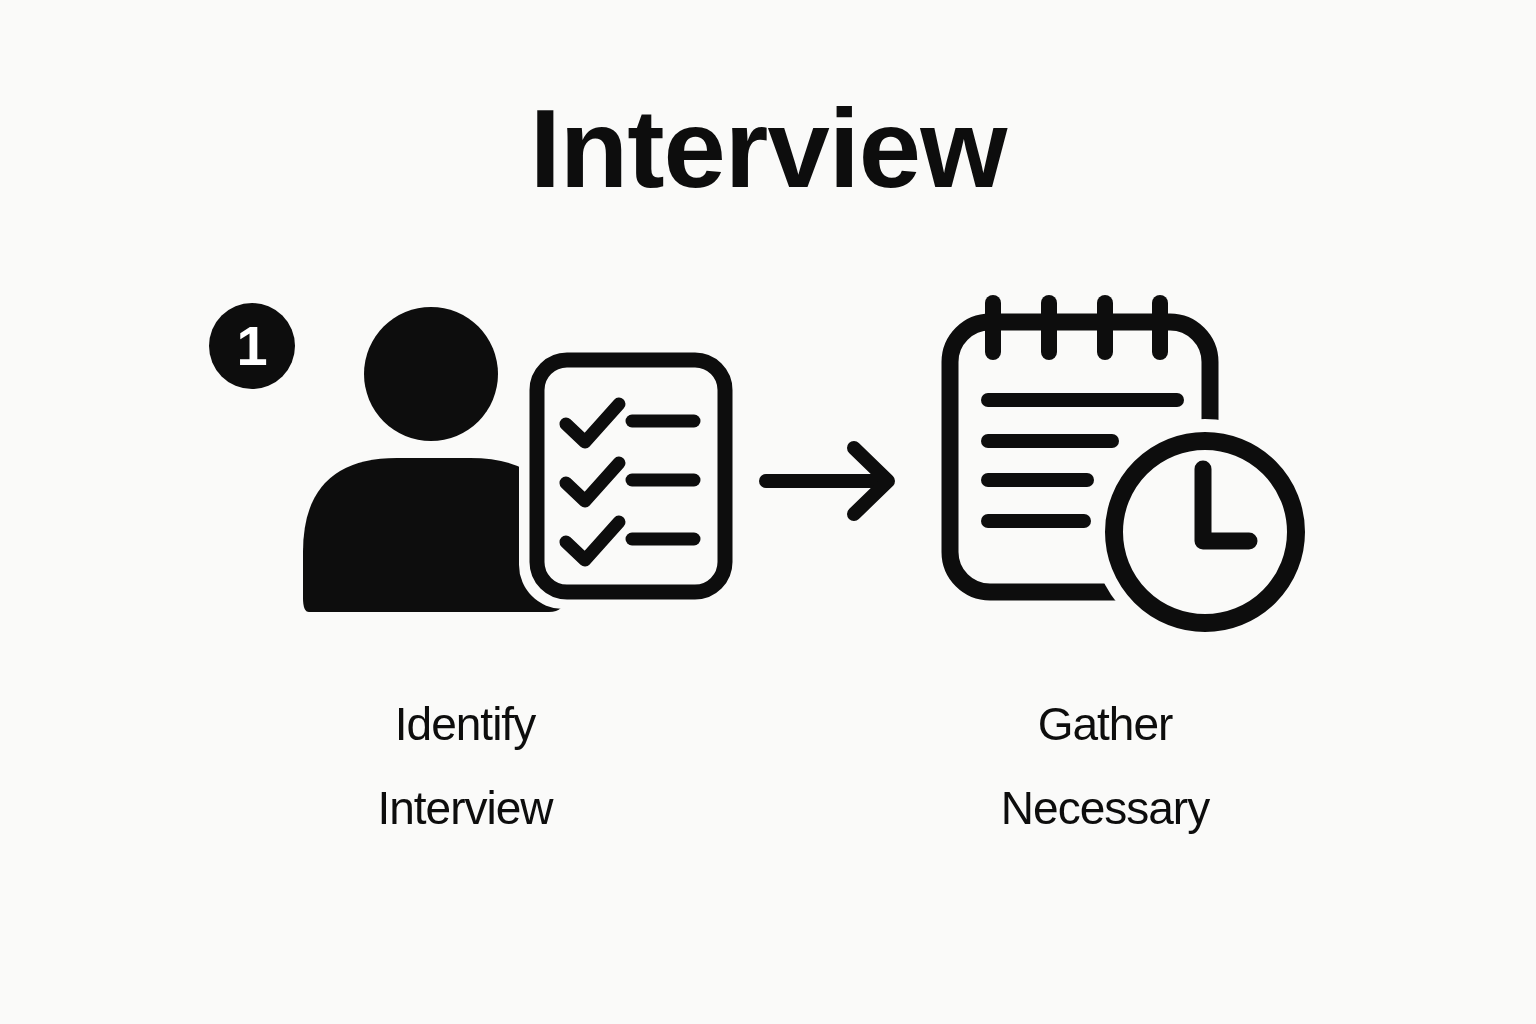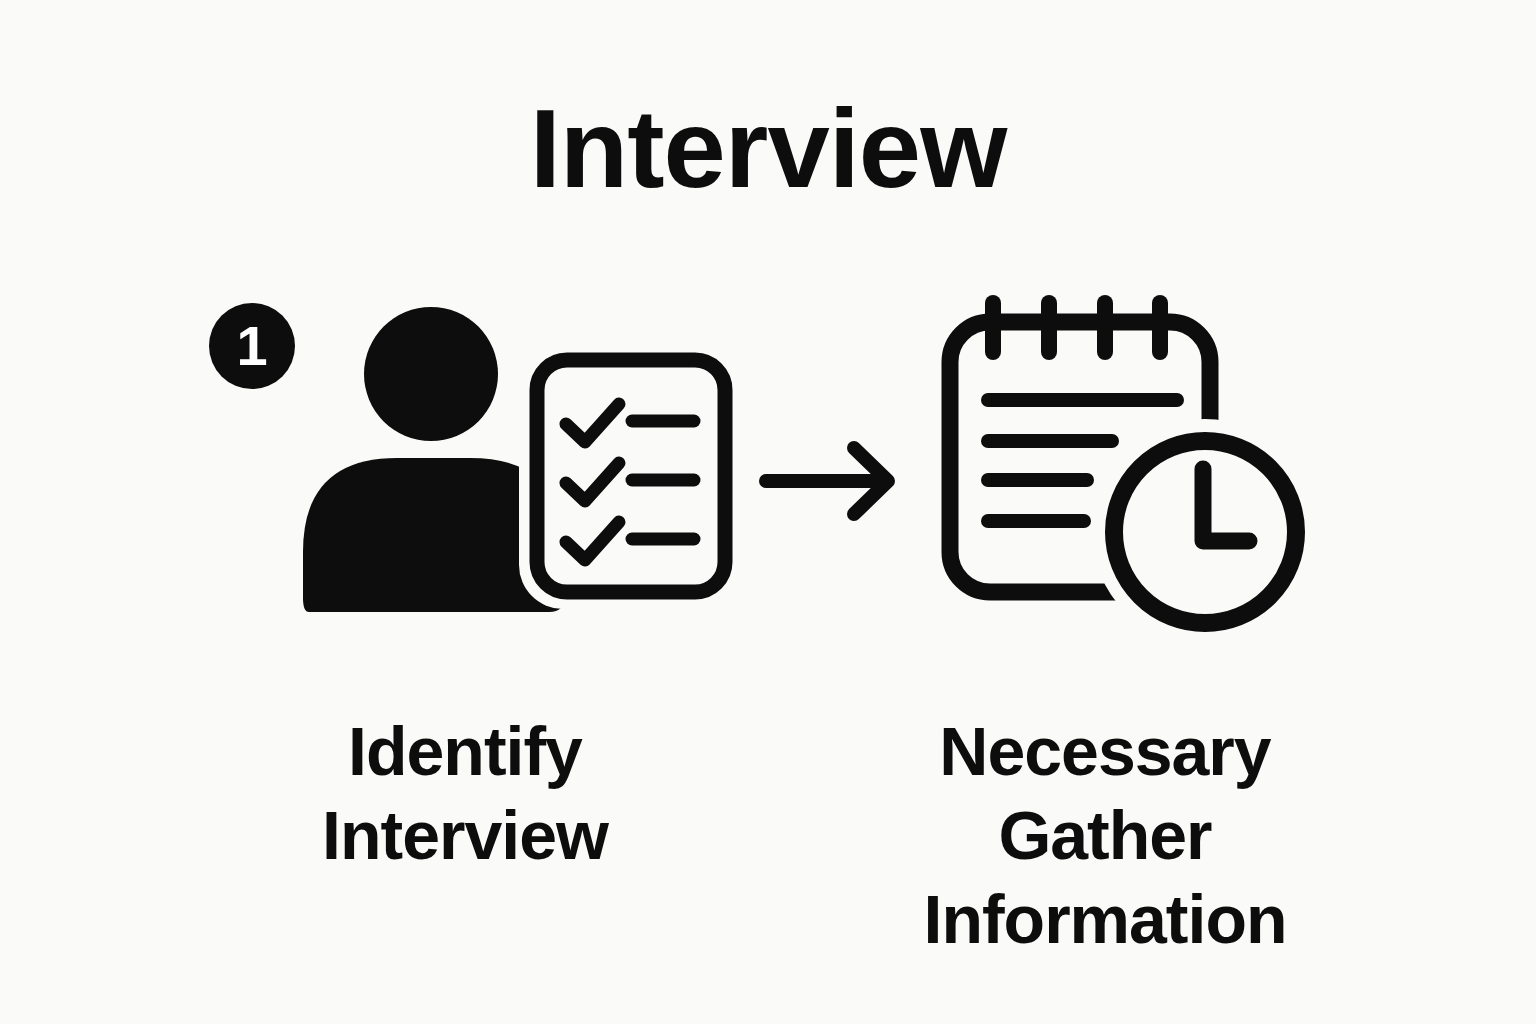--- a/index.html
+++ b/index.html
@@ -56,26 +56,26 @@
   .icons .s13, .icons .s14, .icons .s16, .icons .s17 {
     fill: none; stroke: currentColor;
     stroke-linecap: round; stroke-linejoin: round;
   }
   .icons .s13 { stroke-width: 13px; }
   .icons .s14 { stroke-width: 14px; }
   .icons .s16 { stroke-width: 16px; }
   .icons .s17 { stroke-width: 17px; }
   .step-label {
     position: absolute;
-    top: 709px;
+    top: 682px;
     width: 600px;
     text-align: center;
-    font-size: 68px;
+    font-size: 46px;
     line-height: 84px;
-    font-weight: 700;
+    font-weight: 400;
     letter-spacing: -1px;
     color: var(--ink);
   }
   .step-label.left  { left: 165px; }
   .step-label.right { left: 805px; }
 </style>
 </head>
 <body>
 
 <div class="canvas">
@@ -130,18 +130,17 @@
       <path class="s17" d="M1203,469 L1203,541 L1249,541"></path>
     </g>
   </svg>
 
   <div class="step-label left">
     <div>Identify</div>
     <div>Interview</div>
   </div>
 
   <div class="step-label right">
+    <div>Gather</div>
     <div>Necessary</div>
-    <div>Gather</div>
-    <div>Information</div>
   </div>
 
 </div>
 
 </body></html>

